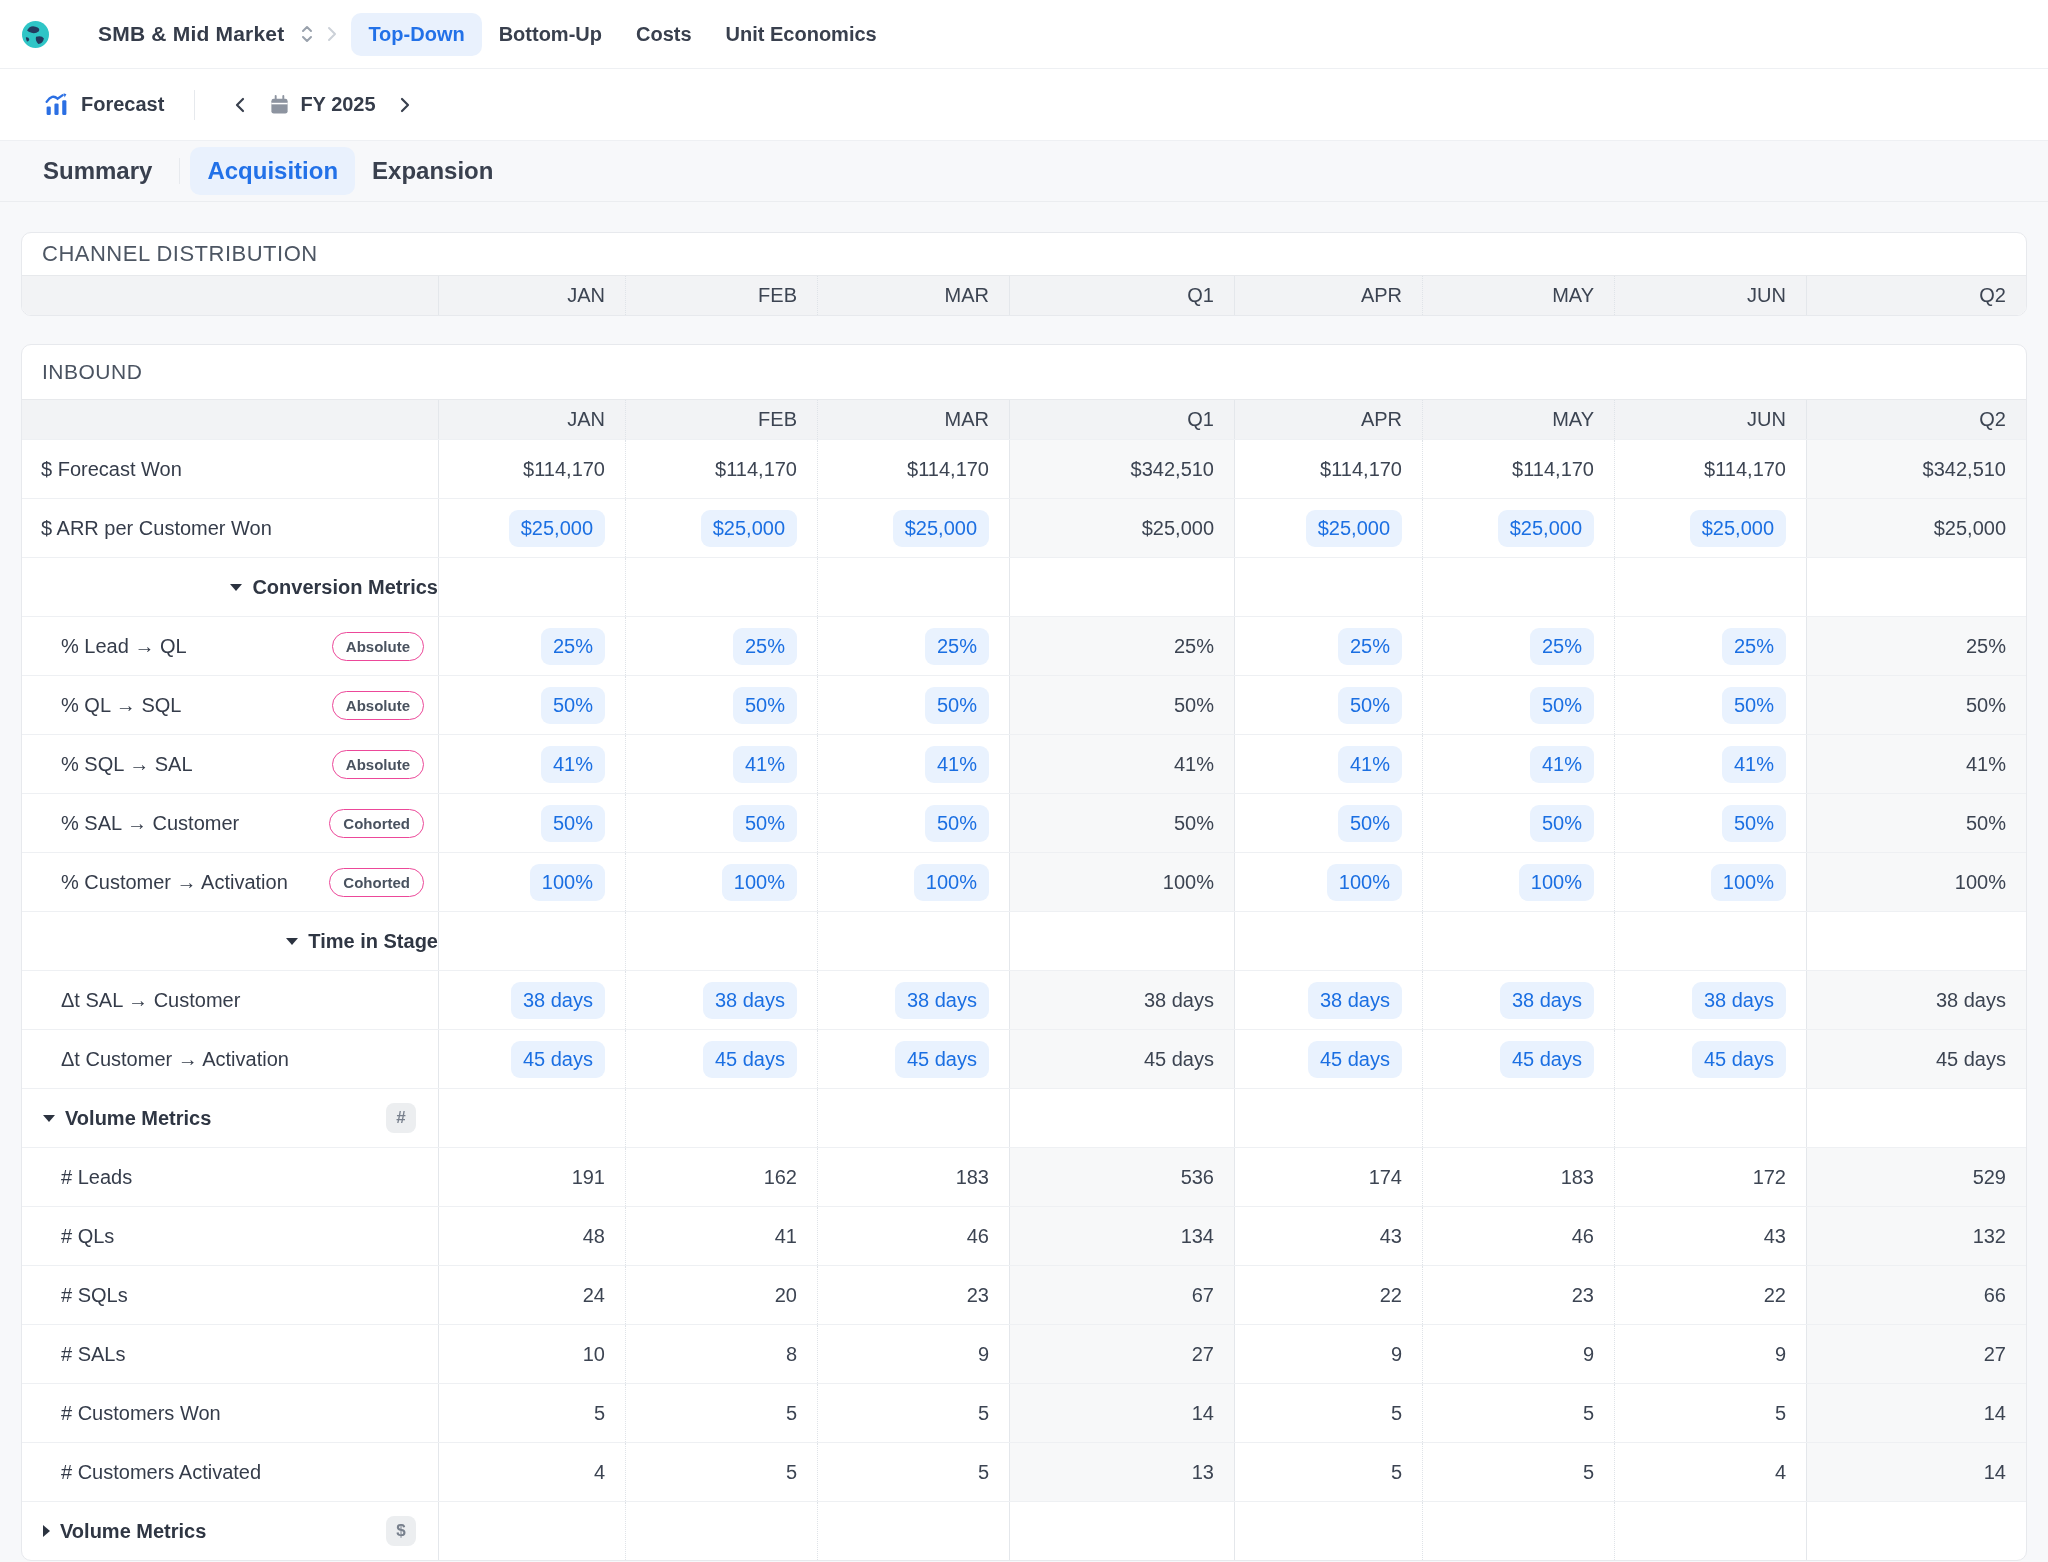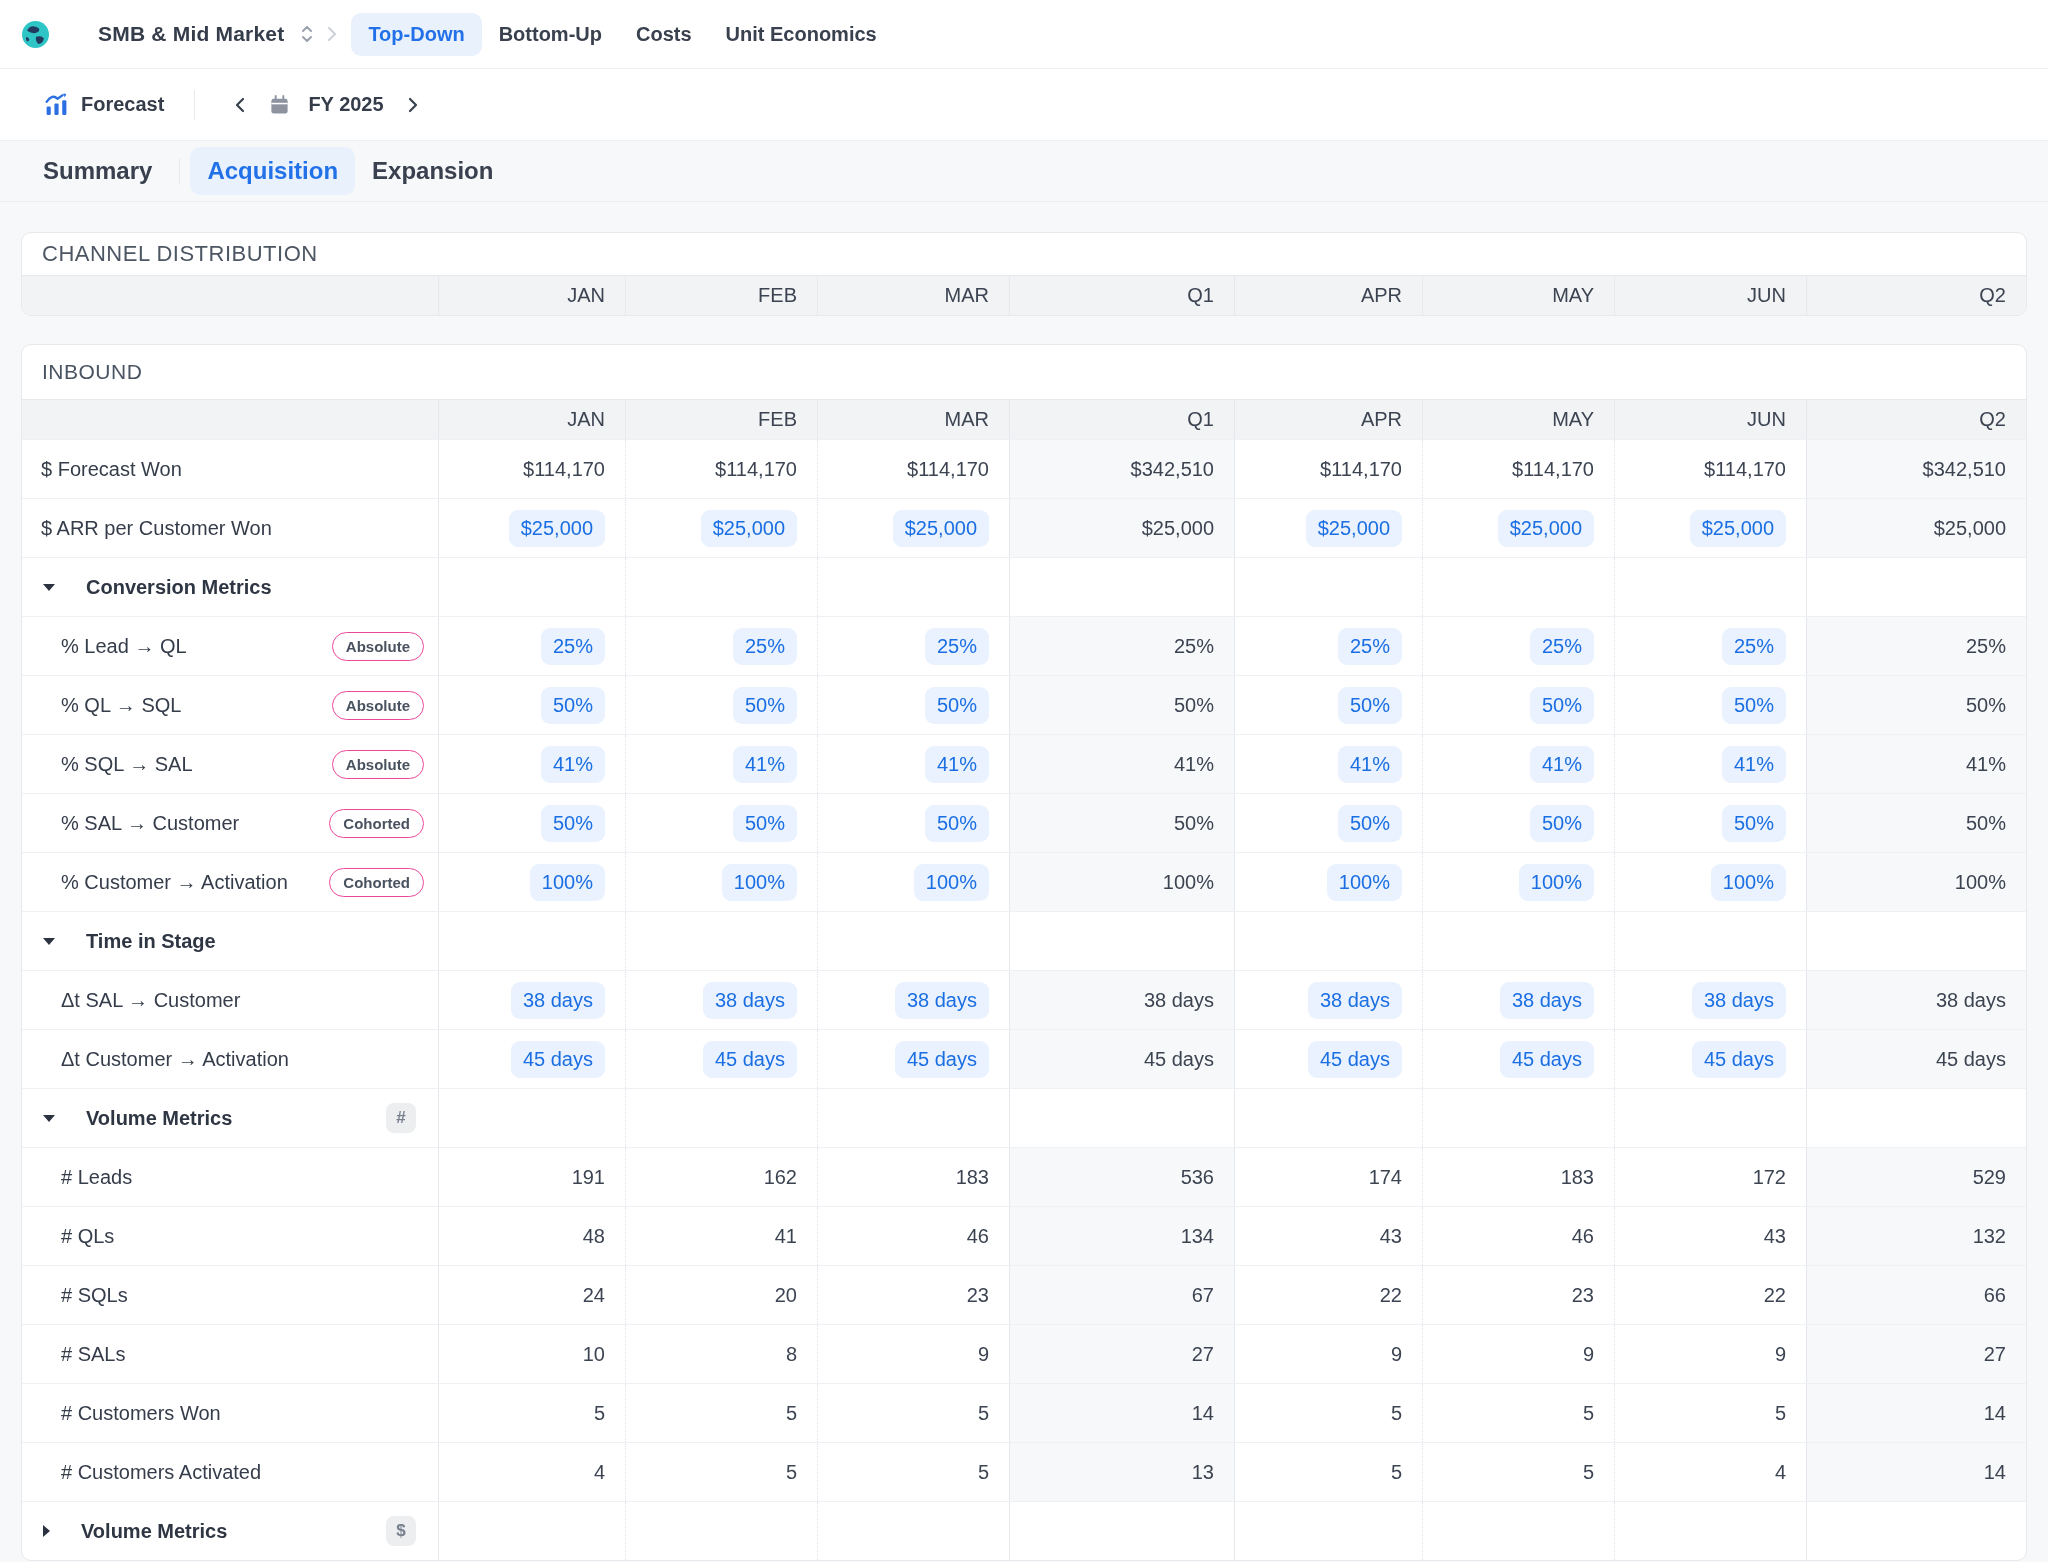--- a/index.html
+++ b/index.html
@@ -28,21 +28,21 @@
 
   
   .forecast-bar {
     height:72px; background:#ffffff; border-bottom:1px solid #eef0f3;
     display:flex; align-items:center; padding-left:44px;
   }
   .forecast-btn { display:flex; align-items:center; gap:12px; font-size:20px; font-weight:700; color:#353c4a; cursor:pointer; }
   .vline { width:1px; height:30px; background:#e6e9ed; margin:0 30px; }
   .icon-btn { display:flex; align-items:center; justify-content:center; width:32px; height:32px; cursor:pointer; border-radius:8px; }
   .period-group { display:flex; align-items:center; gap:8px; }
-  .period { display:flex; align-items:center; gap:18px; font-size:20px; font-weight:700; color:#353c4a; margin:0 4px; cursor:pointer; }
+  .period { display:flex; align-items:center; gap:10px; font-size:20px; font-weight:700; color:#353c4a; margin:0 4px; cursor:pointer; }
 
   
   .subtabs {
     height:61px; background:#f7f8fa; border-bottom:1px solid #ebedf0;
     display:flex; align-items:center; padding-left:26px;
   }
   .subtab { font-size:24px; font-weight:700; color:#39404e; padding:10px 17px; border-radius:10px; cursor:pointer; }
   .subtab.active { color:#2271e8; background:#e9f1fd; }
   .vline-sm { width:1px; height:26px; background:#e7eaee; margin:0 10px; }
 
@@ -64,21 +64,21 @@
 
   .cell { display:flex; align-items:center; min-width:0; }
   .cell.val { justify-content:flex-end; padding-right:20px; font-size:20px; color:#3c4452; }
   .cell.q { background:#f7f8f9; }
   .section-row .cell.q { background:transparent; }
   .sep-solid { border-left:1px solid #e4e7eb; }
   .sep-dot { border-left:1px dotted #dfe3e8; }
 
   .c-label { padding-left:19px; font-size:20px; color:#353c4a; }
   .c-label.indent { padding-left:39px; }
-  .section-row .c-label { padding-left:21px; gap:31px; font-weight:700; color:#2f3643; }
+  .section-row .c-label { padding-left:21px; gap:10px; font-weight:700; color:#2f3643;justify-content:flex-end; }
   .section-row { cursor:pointer; }
 
   .tri-down { width:0; height:0; border-left:6px solid transparent; border-right:6px solid transparent; border-top:7px solid #2c3340; flex:none; }
   .tri-right { width:0; height:0; border-top:6px solid transparent; border-bottom:6px solid transparent; border-left:7px solid #2c3340; flex:none; }
 
   .badge {
     margin-left:auto; margin-right:14px; flex:none;
     border:1px solid #ec4899; border-radius:15px; background:#fff;
     padding:5px 13px; font-size:15px; font-weight:700; color:#49525f;
   }

